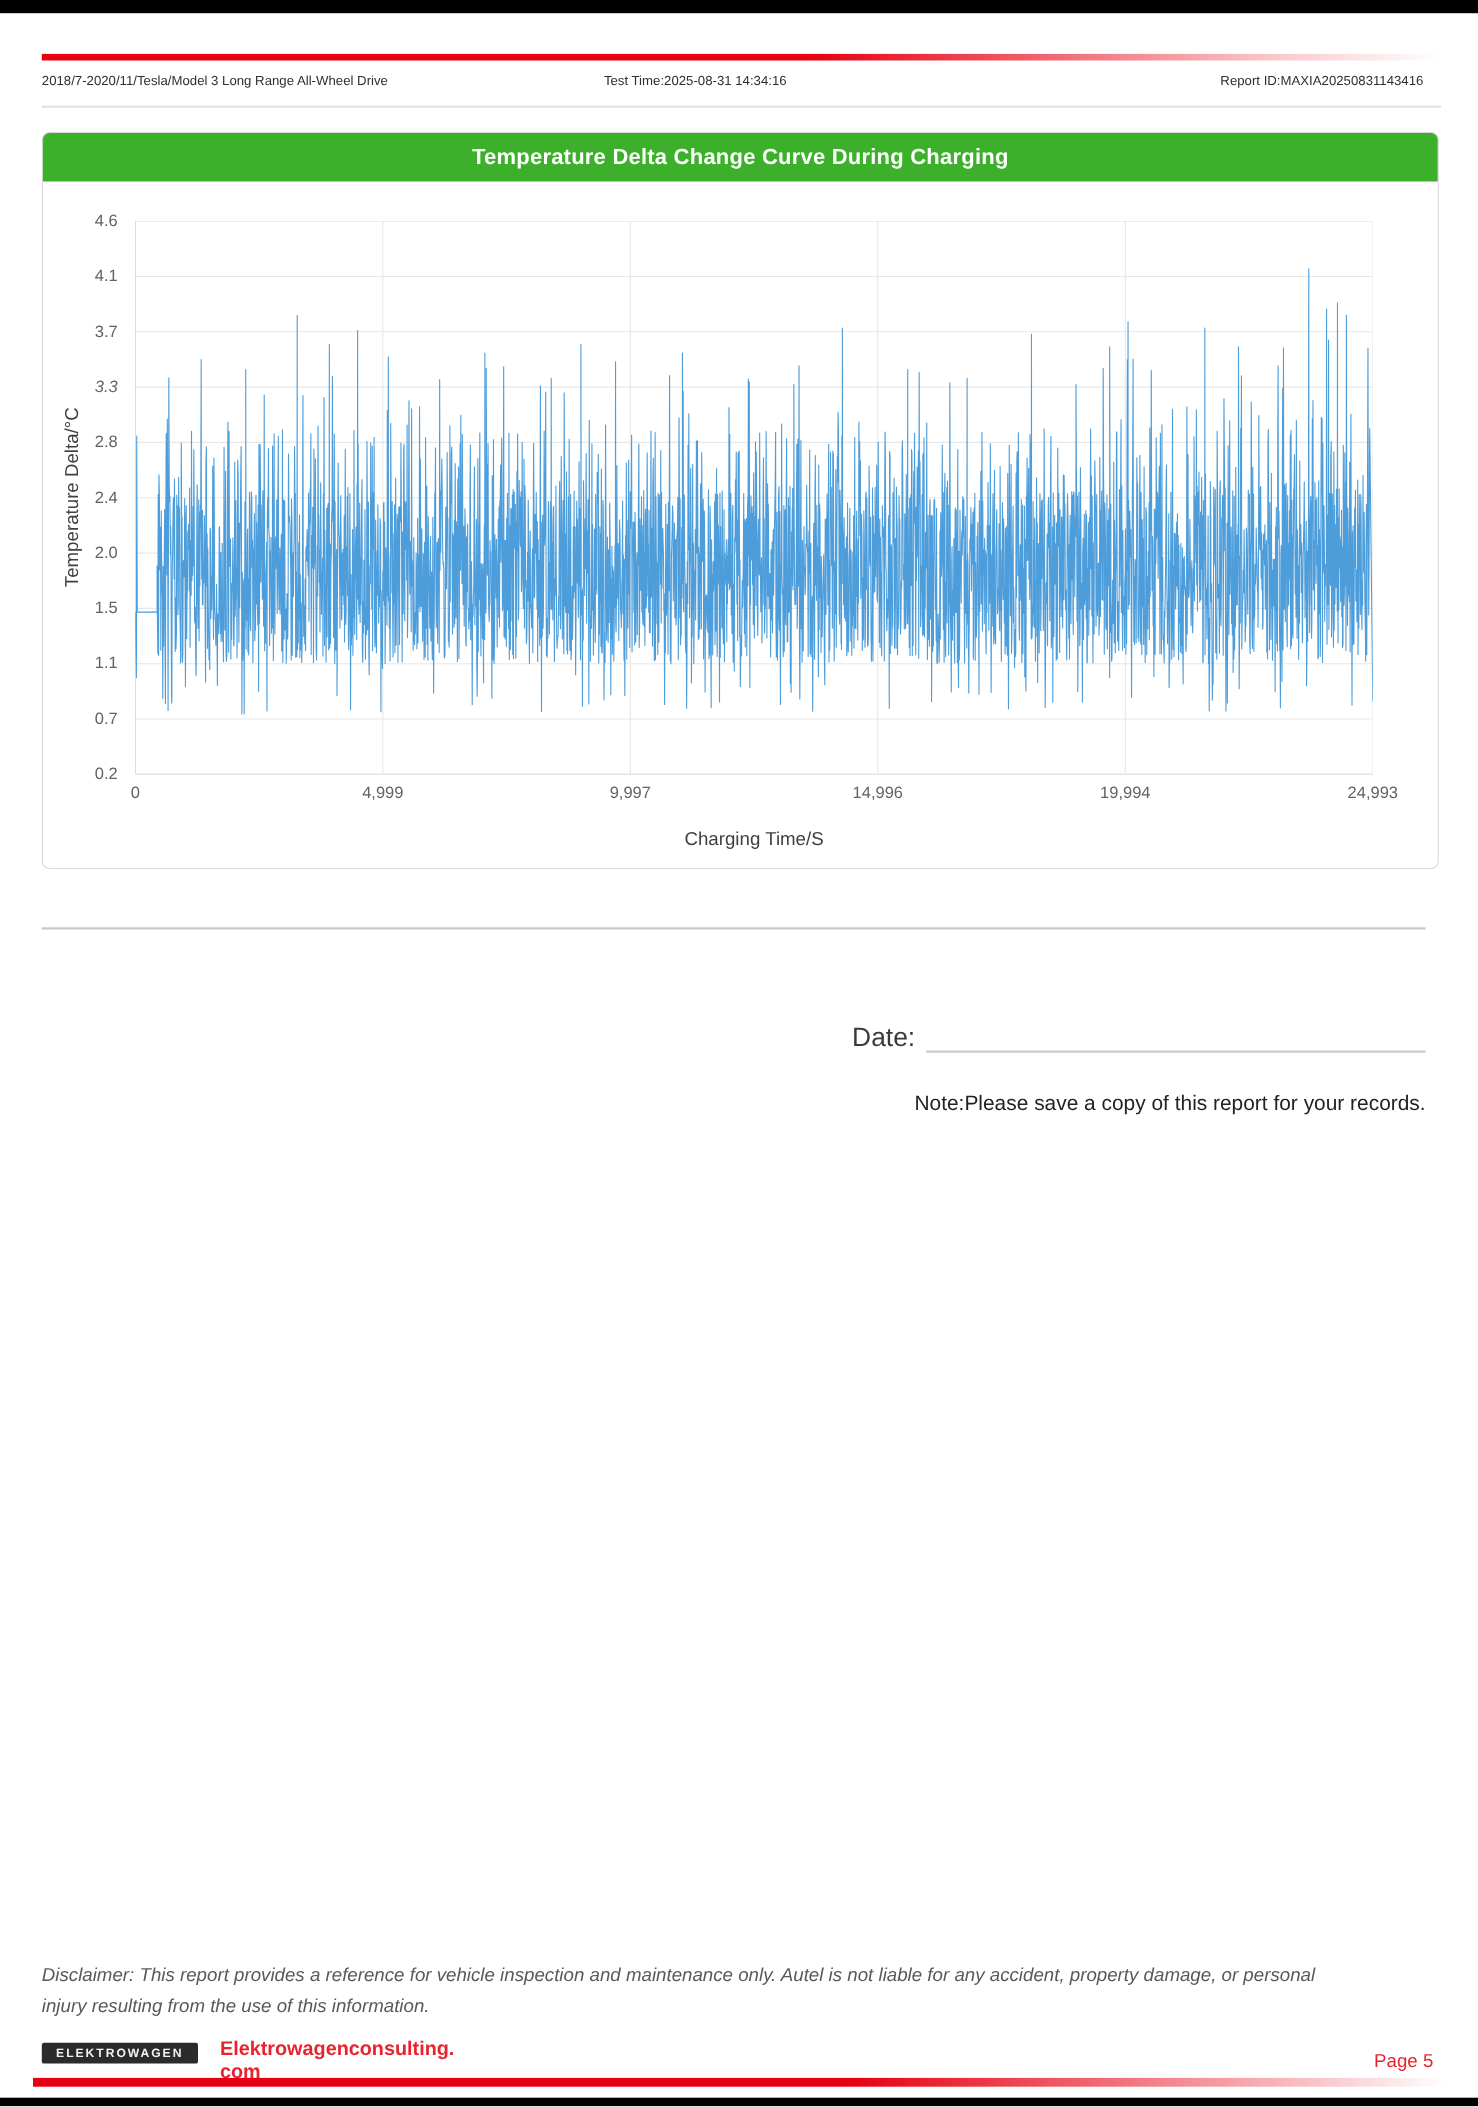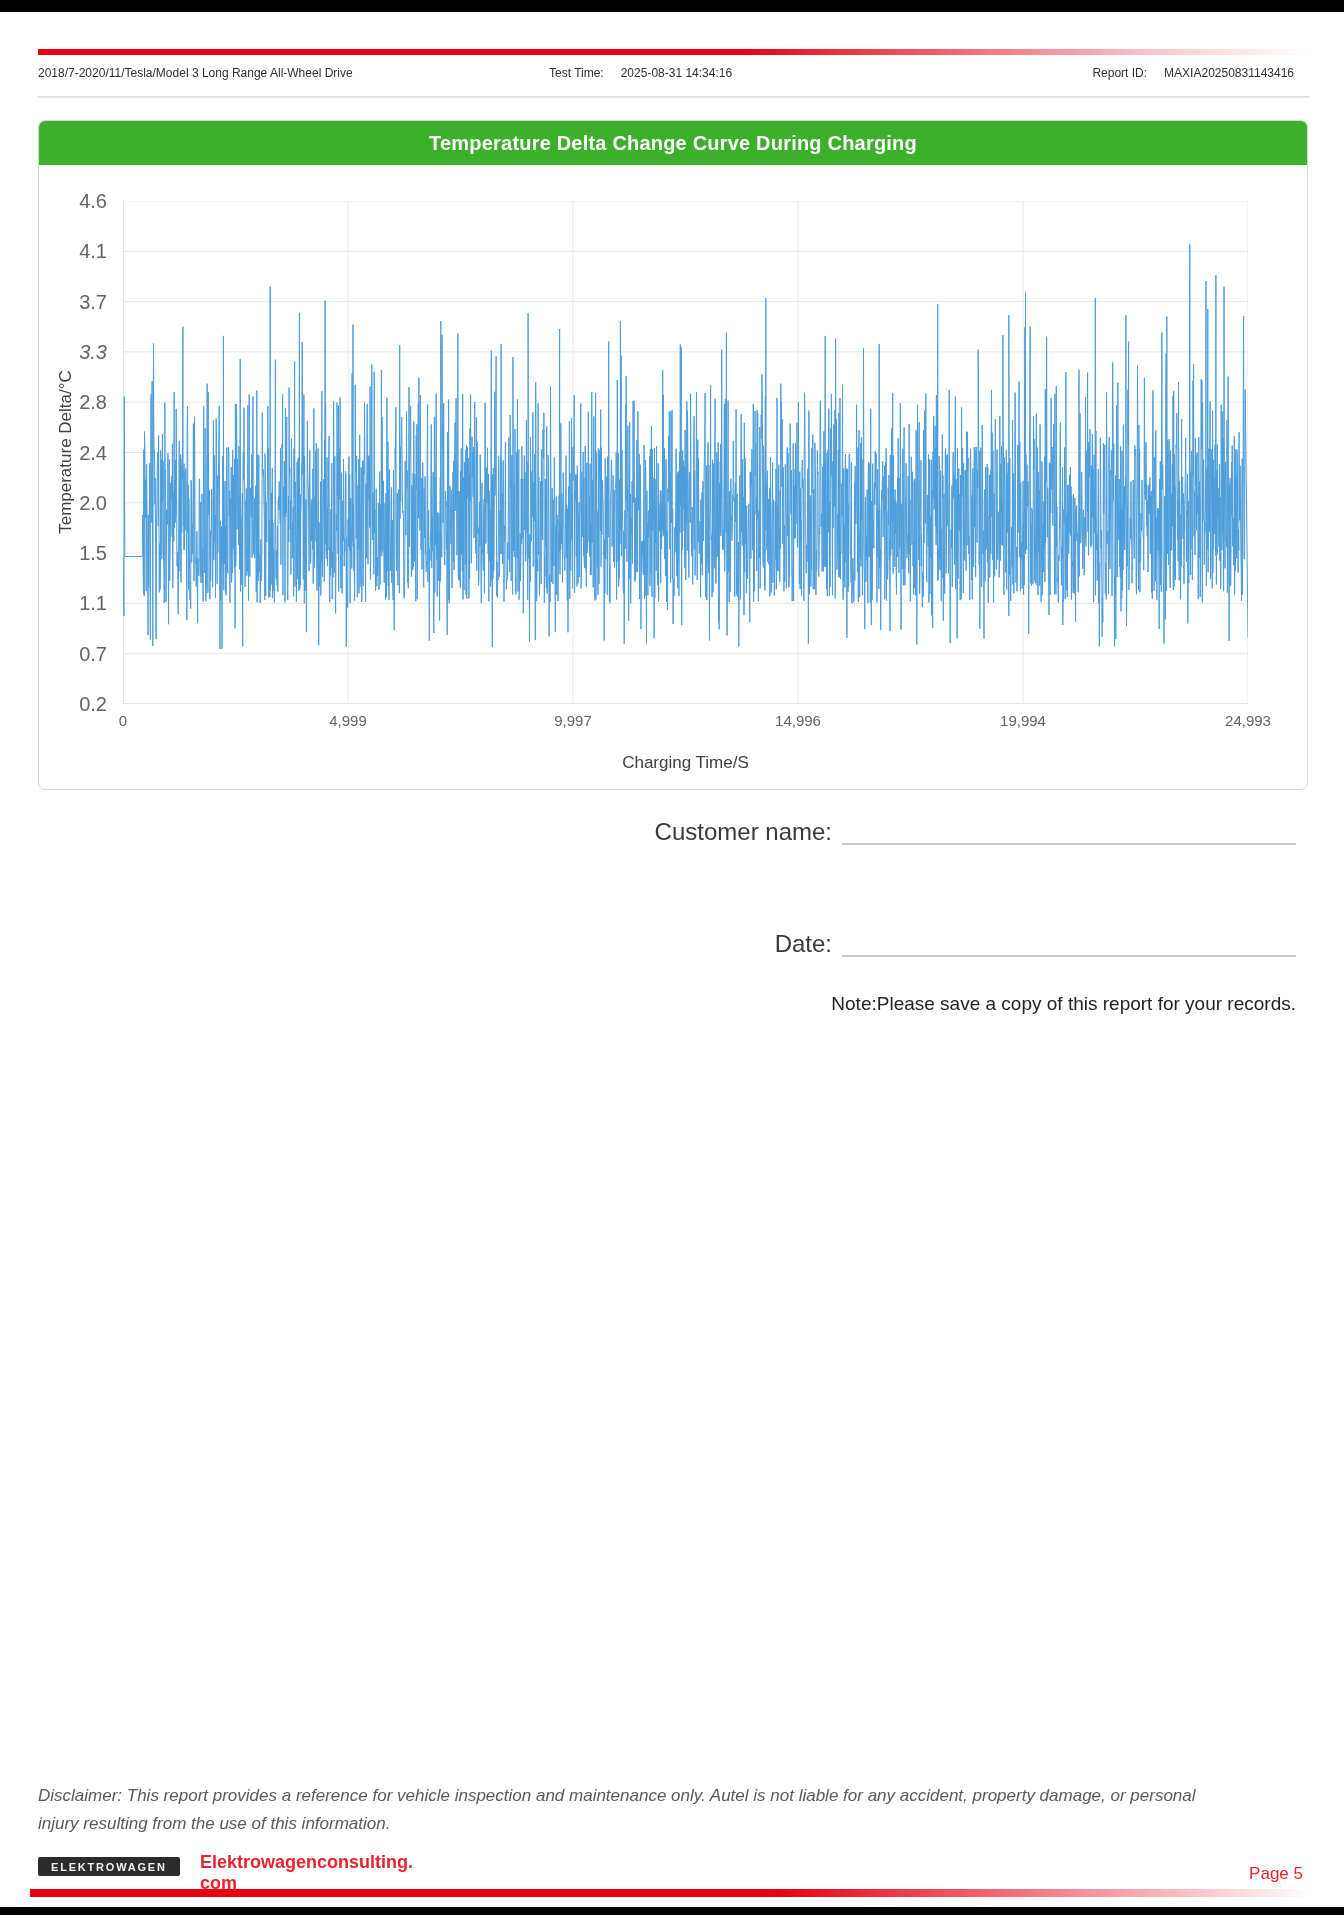--- a/index.html
+++ b/index.html
@@ -12,33 +12,33 @@
   .bar-black-top{left:0;top:0;width:1344px;height:12px;background:#000;}
   .bar-black-bottom{left:0;top:1907px;width:1344px;height:8px;background:#000;}
   .red-line-top{left:38px;top:49px;width:1272px;height:6px;
     background:linear-gradient(90deg,#e60012 0%,#e60012 55%,rgba(230,0,18,.22) 88%,rgba(230,0,18,0) 100%);}
   .red-line-bottom{left:30px;top:1889px;width:1284px;height:8px;
     background:linear-gradient(90deg,#e60012 0%,#e60012 58%,rgba(230,0,18,.25) 90%,rgba(230,0,18,0) 100%);}
   
   .hdr{top:66px;font-size:12px;color:#2f2f2f;white-space:nowrap;}
   .hdr-left{left:38px;}
   .hdr-mid{left:549px;}
-  .hdr-mid .val,.hdr-right .val{margin-left:17px;}
+  .hdr-mid .val,.hdr-right .val{margin-left:0;}
   .hdr-right{right:50px;}
   .hdr-divider{left:38px;top:96px;width:1272px;height:2px;background:#e3e3e3;}
   
   .card{left:38px;top:120px;width:1270px;height:670px;border:1px solid #d8d8d8;border-radius:7px;background:#fff;box-sizing:border-box;}
   .card-header{position:absolute;left:0;top:0;width:100%;height:44px;background:#3cb02a;border-radius:6px 6px 0 0;
     display:flex;align-items:center;justify-content:center;}
   .card-title{color:#fff;font-size:20px;font-weight:bold;letter-spacing:.2px;}
   .plot{position:absolute;left:84px;top:80px;width:1125px;height:503px;}
   .plot svg{display:block;width:1125px;height:503px;}
   .y-axis-title{position:absolute;left:-57px;top:331px;transform:translate(0,-50%) rotate(-90deg);transform-origin:center;
     font-size:17px;color:#3f3f3f;white-space:nowrap;width:230px;text-align:center;left:-88px;}
-  .y-tick{position:absolute;right:8px;transform:translateY(-50%);font-size:20px;color:#636363;white-space:nowrap;}
+  .y-tick{position:absolute;right:8px;transform:translateY(-50%);font-size:15px;color:#636363;white-space:nowrap;}
   .x-tick{position:absolute;transform:translateX(-50%);font-size:15px;color:#636363;white-space:nowrap;top:591px;}
   .y-tick-col{position:absolute;left:0;top:80px;width:76px;height:503px;}
   .x-axis-title{position:absolute;left:84px;top:632px;width:1125px;text-align:center;font-size:17px;color:#3f3f3f;}
   
   .sign-row{left:38px;width:1258px;height:28px;display:flex;align-items:flex-end;}
   .sign-label{width:794px;text-align:right;font-size:24px;color:#3a3a3a;padding-right:10px;line-height:26px;}
   .sign-line{flex:1;border-bottom:2px solid #c9c9c9;height:24px;}
   .note{right:48px;top:993px;font-size:19px;color:#232323;}
   
   .disclaimer{left:38px;top:1782px;width:1170px;font-size:17px;font-style:italic;color:#595959;line-height:1.62;}
@@ -108,21 +108,20 @@
         <div class="x-tick" style="left: 309px;">4,999</div>
         <div class="x-tick" style="left: 534px;">9,997</div>
         <div class="x-tick" style="left: 759px;">14,996</div>
         <div class="x-tick" style="left: 984px;">19,994</div>
         <div class="x-tick" style="left: 1209px;">24,993</div>
       </div>
     <div class="x-axis-title">Charging Time/S</div>
   </div>
 
   <div class="abs sign-row" style="top:817px;">
-    <div class="sign-label">Customer name:</div>
     <div class="sign-line"></div>
   </div>
   <div class="abs sign-row" style="top:929px;">
     <div class="sign-label">Date:</div>
     <div class="sign-line"></div>
   </div>
 
   <div class="abs note">Note:Please save a copy of this report for your records.</div>
 
   <div class="abs disclaimer">Disclaimer: This report provides a reference for vehicle inspection and maintenance only. Autel is not liable for any accident, property damage, or personal injury resulting from the use of this information.</div>

